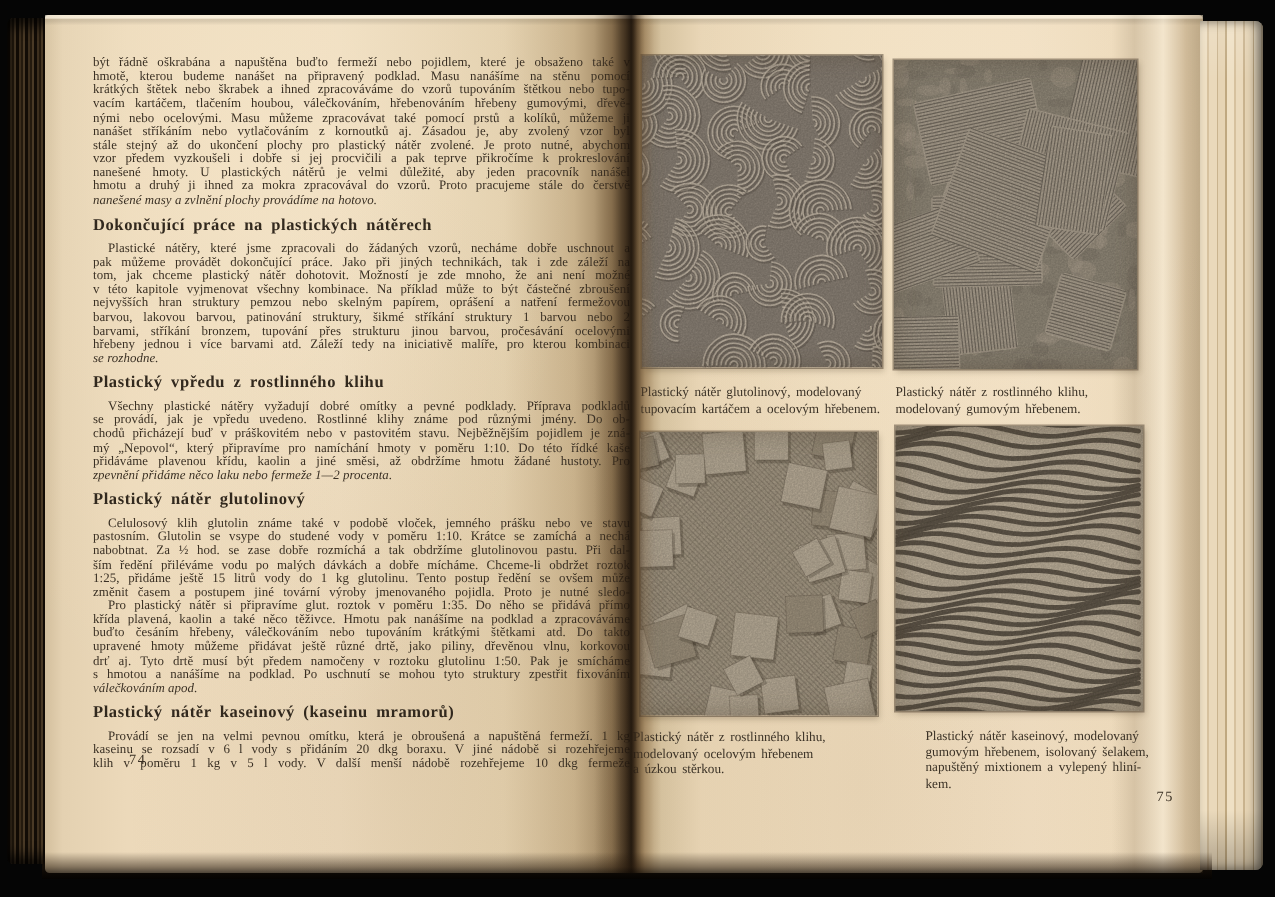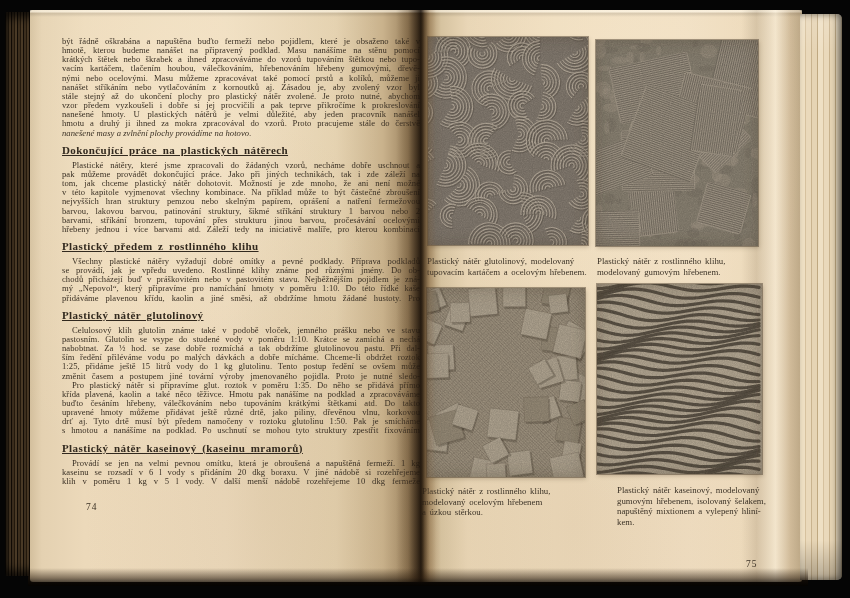--- a/index.html
+++ b/index.html
@@ -38,25 +38,25 @@
   .bottom-shadow{position:absolute;left:28px;top:568px;width:780px;height:18px;z-index:6;pointer-events:none;
     background:linear-gradient(180deg,rgba(40,25,10,0),rgba(35,22,10,.5) 55%,rgba(5,3,1,.92) 100%);}
 
   
   #left-text{position:absolute;left:62px;top:37px;width:358px;z-index:2;color:#3a3024;}
   .para .line{font-size:8.6px;line-height:9.15px;white-space:nowrap;overflow:hidden;
     text-align:justify;text-align-last:justify;letter-spacing:.05px;}
   .para .line.last{text-align-last:left;font-style:italic;}
   .para .line.ind{text-indent:10px;}
   .heading{font-size:11px;line-height:12px;font-weight:bold;margin:6px 0 5px;
-    letter-spacing:.4px;word-spacing:2.5px;color:#32291e;white-space:nowrap;overflow:hidden;text-decoration:underline;}
+    letter-spacing:.4px;word-spacing:2.5px;color:#32291e;white-space:nowrap;overflow:hidden;}
 
   .page-number{position:absolute;z-index:2;font-size:9.5px;color:#3a3024;letter-spacing:1px;}
   #pn74{left:66px;top:502px;margin-left:20px;}
-  #pn75{left:746px;top:527px;margin-top:32px;}
+  #pn75{left:771px;top:527px;}
 
   
   .figure{position:absolute;z-index:2;}
   .photo-wrap{position:relative;line-height:0;
     box-shadow:0 0 0 1px rgba(84,70,54,.5),1px 2px 4px rgba(60,45,25,.25);}
   .photo-wrap::after{content:"";position:absolute;inset:0;pointer-events:none;
     box-shadow:inset 0 0 16px rgba(76,62,46,.38);}
   .caption{position:absolute;z-index:2;font-size:8.8px;line-height:10.6px;color:#3b3226;word-spacing:1.5px;}
   .caption .cap-line{white-space:nowrap;overflow:hidden;}
 </style>
@@ -86,45 +86,48 @@
       <div class="heading">Dokončující práce na plastických nátěrech</div>
       <div class="para">
         <div class="line ind">Plastické nátěry, které jsme zpracovali do žádaných vzorů, necháme dobře uschnout a</div>
         <div class="line">pak můžeme provádět dokončující práce. Jako při jiných technikách, tak i zde záleží na</div>
         <div class="line">tom, jak chceme plastický nátěr dohotovit. Možností je zde mnoho, že ani není možné</div>
         <div class="line">v této kapitole vyjmenovat všechny kombinace. Na příklad může to být částečné zbroušení</div>
         <div class="line">nejvyšších hran struktury pemzou nebo skelným papírem, oprášení a natření fermežovou</div>
         <div class="line">barvou, lakovou barvou, patinování struktury, šikmé stříkání struktury 1 barvou nebo 2</div>
         <div class="line">barvami, stříkání bronzem, tupování přes strukturu jinou barvou, pročesávání ocelovými</div>
         <div class="line">hřebeny jednou i více barvami atd. Záleží tedy na iniciativě malíře, pro kterou kombinaci</div>
+        <div class="line last">se rozhodne.</div>
       </div>
-      <div class="heading">Plastický předem z rostlinného klihu</div>
+      <div class="heading">Plastický vpředu z rostlinného klihu</div>
       <div class="para">
         <div class="line ind">Všechny plastické nátěry vyžadují dobré omítky a pevné podklady. Příprava podkladů</div>
         <div class="line">se provádí, jak je vpředu uvedeno. Rostlinné klihy známe pod různými jmény. Do ob-</div>
         <div class="line">chodů přicházejí buď v práškovitém nebo v pastovitém stavu. Nejběžnějším pojidlem je zná-</div>
         <div class="line">mý „Nepovol“, který připravíme pro namíchání hmoty v poměru 1:10. Do této řídké kaše</div>
         <div class="line">přidáváme plavenou křídu, kaolin a jiné směsi, až obdržíme hmotu žádané hustoty. Pro</div>
+        <div class="line last">zpevnění přidáme něco laku nebo fermeže 1—2 procenta.</div>
       </div>
       <div class="heading">Plastický nátěr glutolinový</div>
       <div class="para">
         <div class="line ind">Celulosový klih glutolin známe také v podobě vloček, jemného prášku nebo ve stavu</div>
         <div class="line">pastosním. Glutolin se vsype do studené vody v poměru 1:10. Krátce se zamíchá a nechá</div>
         <div class="line">nabobtnat. Za ½ hod. se zase dobře rozmíchá a tak obdržíme glutolinovou pastu. Při dal-</div>
         <div class="line">ším ředění přiléváme vodu po malých dávkách a dobře mícháme. Chceme-li obdržet roztok</div>
         <div class="line">1:25, přidáme ještě 15 litrů vody do 1 kg glutolinu. Tento postup ředění se ovšem může</div>
         <div class="line">změnit časem a postupem jiné tovární výroby jmenovaného pojidla. Proto je nutné sledo-</div>
       </div>
       <div class="para">
         <div class="line ind">Pro plastický nátěr si připravíme glut. roztok v poměru 1:35. Do něho se přidává přímo</div>
         <div class="line">křída plavená, kaolin a také něco těživce. Hmotu pak nanášíme na podklad a zpracováváme</div>
         <div class="line">buďto česáním hřebeny, válečkováním nebo tupováním krátkými štětkami atd. Do takto</div>
         <div class="line">upravené hmoty můžeme přidávat ještě různé drtě, jako piliny, dřevěnou vlnu, korkovou</div>
         <div class="line">drť aj. Tyto drtě musí být předem namočeny v roztoku glutolinu 1:50. Pak je smícháme</div>
         <div class="line">s hmotou a nanášíme na podklad. Po uschnutí se mohou tyto struktury zpestřit fixováním</div>
+        <div class="line last">válečkováním apod.</div>
       </div>
       <div class="heading">Plastický nátěr kaseinový (kaseinu mramorů)</div>
       <div class="para">
         <div class="line ind">Provádí se jen na velmi pevnou omítku, která je obroušená a napuštěná fermeží. 1 kg</div>
         <div class="line">kaseinu se rozsadí v 6 l vody s přidáním 20 dkg boraxu. V jiné nádobě si rozehřejeme</div>
         <div class="line">klih v poměru 1 kg v 5 l vody. V další menší nádobě rozehřejeme 10 dkg fermeže</div>
       </div>
     </div>
   <div class="page-number" id="pn74">74</div>
   <div class="page-number" id="pn75">75</div>

